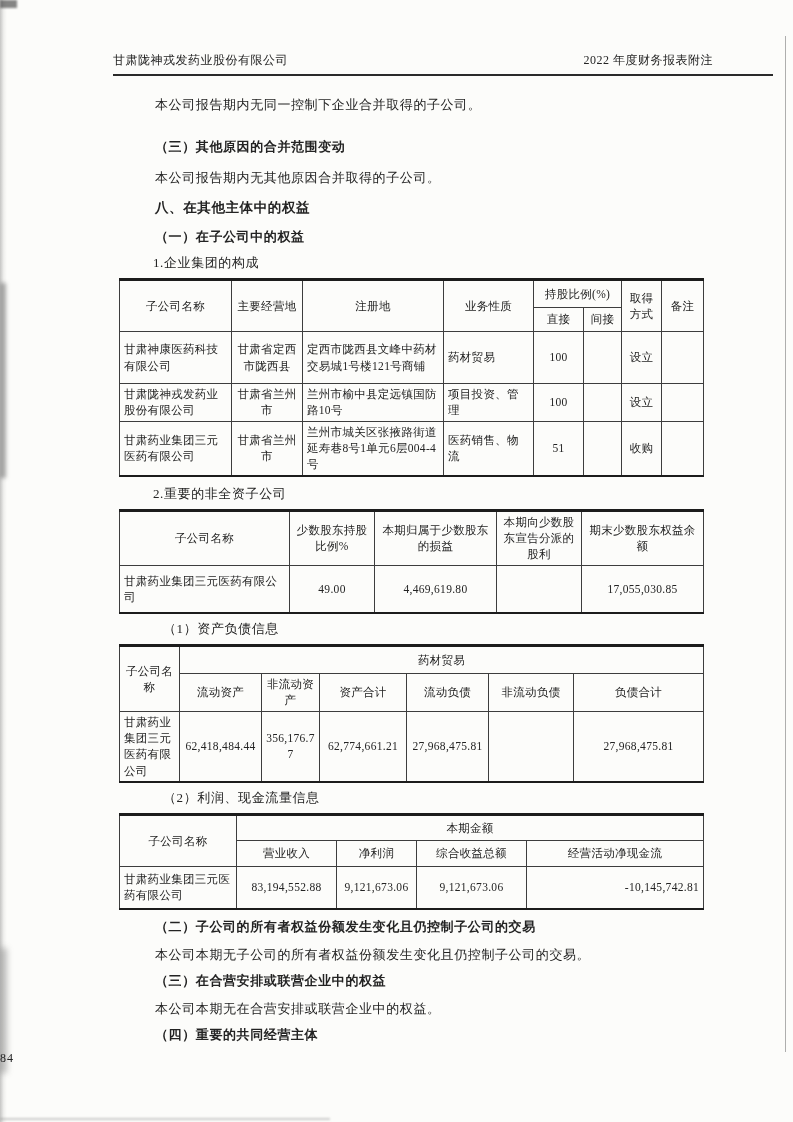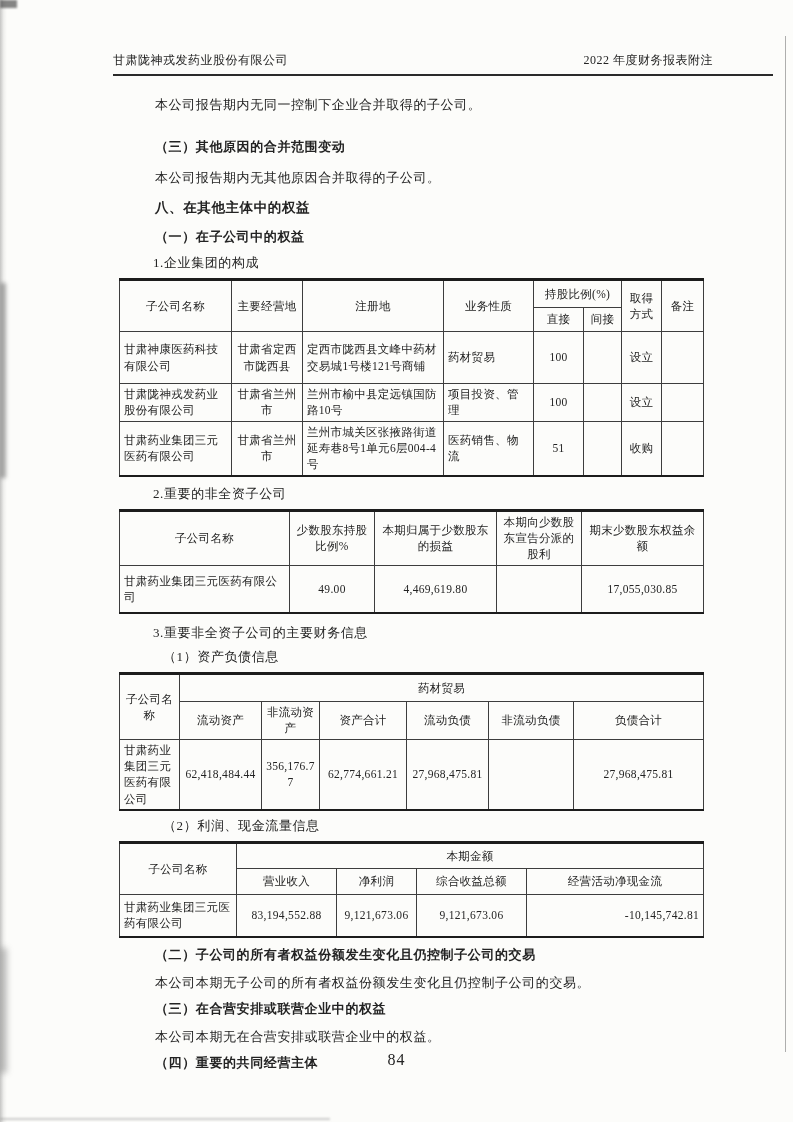--- a/index.html
+++ b/index.html
@@ -40,22 +40,22 @@
     border-top:3px solid #1c1c1c;border-bottom:2px solid #1c1c1c;}
   table.t th,table.t td{
     border:1px solid #3d3d3d;font-weight:normal;font-size:11.5px;line-height:1.42;
     padding:2px 4px;vertical-align:middle;letter-spacing:.3px;word-break:break-all;
   }
   table.t th{}
   td.c{text-align:center;}
   td.l{text-align:left;}
   td.r{text-align:right;padding-right:7px;}
 
-  .pagenum{position:absolute;left:0;top:1051px;width:100%;text-align:center;
-    font-size:16px;letter-spacing:1px;}
+  .pagenum{position:absolute;left:0;top:1051px;width:100%;
+    font-size:12px;letter-spacing:1px;}
 </style>
 </head>
 <body>
 
 <div class="page">
 
   <div class="edge-left"></div>
   <div class="blot-a"></div>
   <div class="blot-b"></div>
   <div class="corner-mark"></div>
@@ -155,21 +155,20 @@
       <tr style="height:48px">
         <td class="l">甘肃药业集团三元医药有限公司</td>
         <td class="c">49.00</td>
         <td class="c">4,469,619.80</td>
         <td class="c"></td>
         <td class="c">17,055,030.85</td>
       </tr>
     </tbody>
       </table>
 
-    <p class="para sub-item mt10">3.重要非全资子公司的主要财务信息</p>
     <p class="para sub-item2 mt6">（1）资产负债信息</p>
 
     <table class="t">
       <colgroup>
         <col style="width:60px">
           <col style="width:82px">
           <col style="width:58px">
           <col style="width:87px">
         <col style="width:82px">
           <col style="width:85px">

